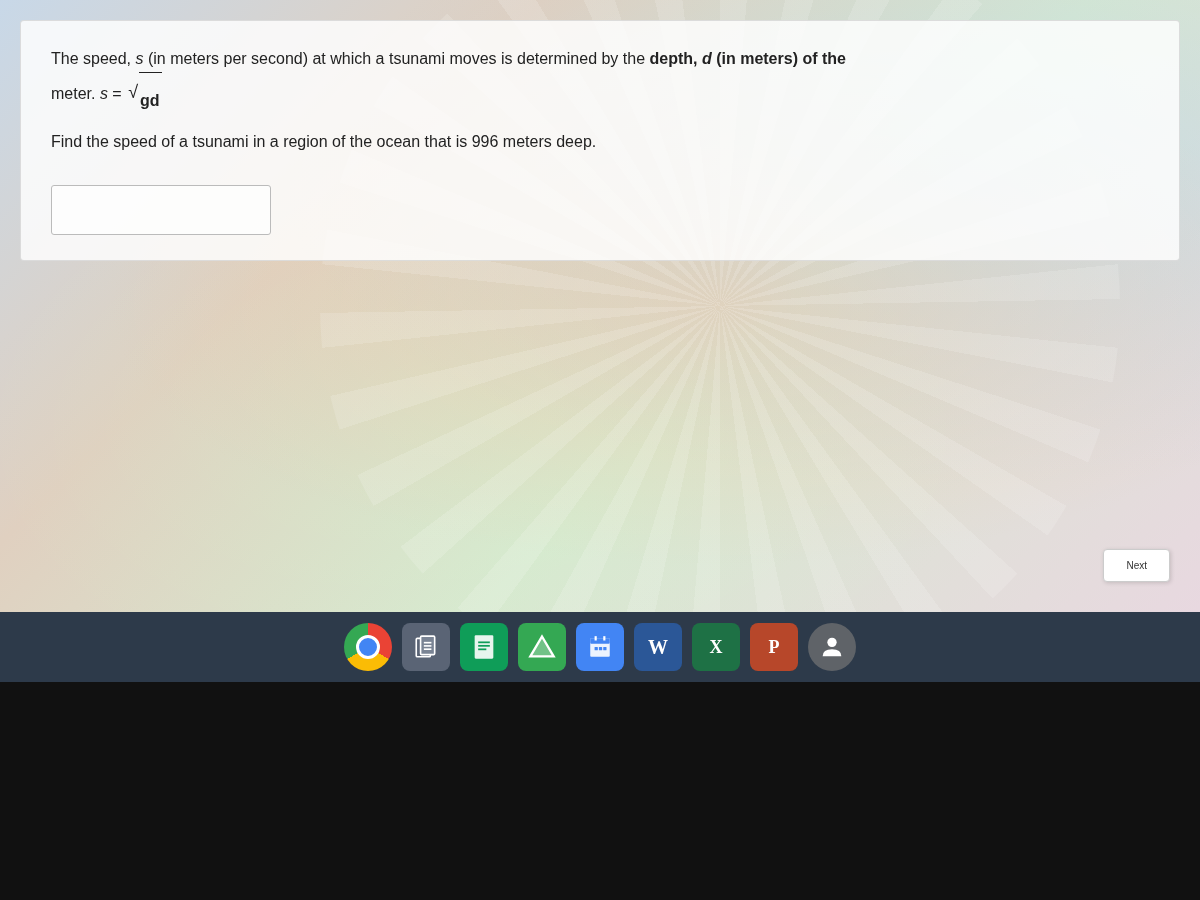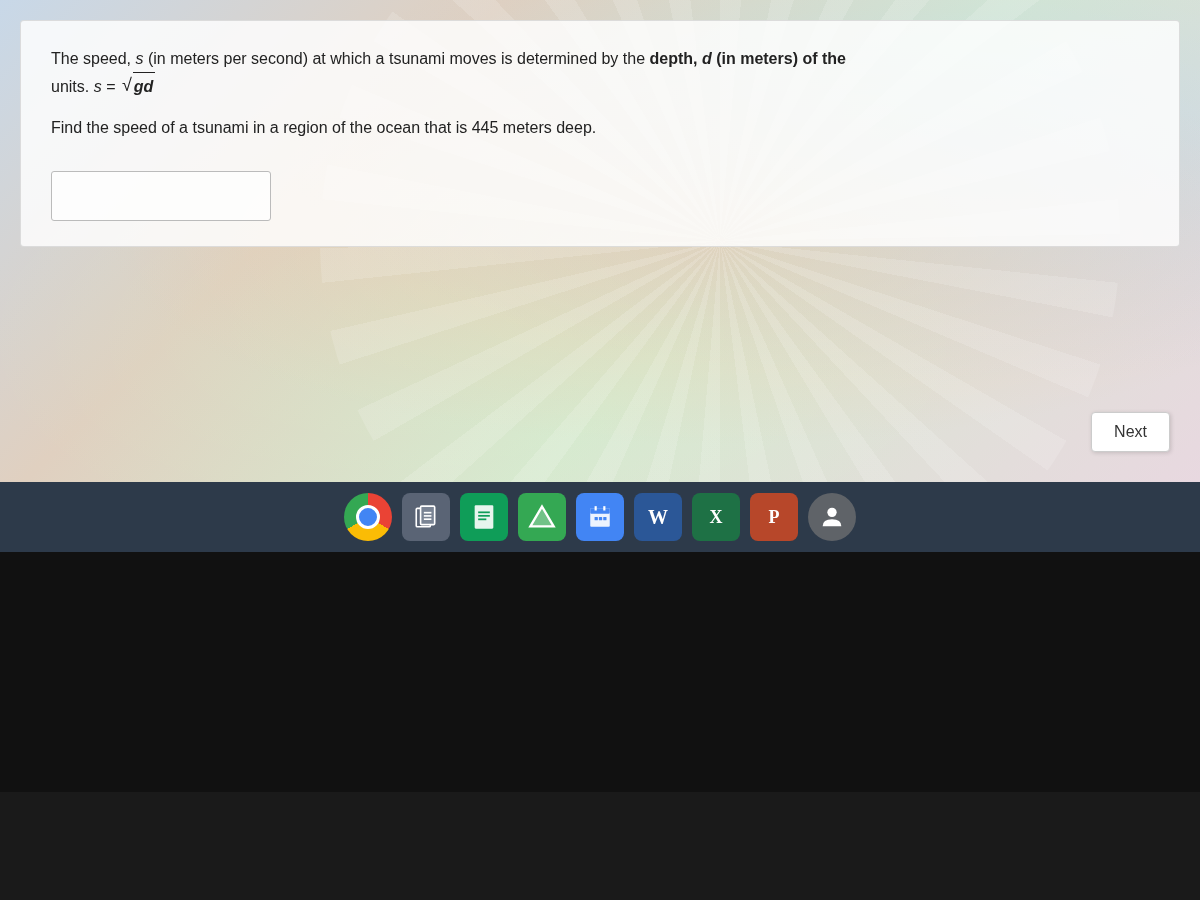--- a/index.html
+++ b/index.html
@@ -8,21 +8,21 @@
       width: 1200px;
       height: 900px;
       overflow: hidden;
       background: #1a1a1a;
       font-family: Arial, sans-serif;
     }
 
     
     .main-area {
       width: 1200px;
-      height: 482px;
+      height: 612px;
       position: relative;
       overflow: hidden;
     }
 
     
     .bg-decoration {
       position: absolute;
       top: 0; left: 0; right: 0; bottom: 0;
       background:
         radial-gradient(ellipse at 60% 50%, rgba(255,180,150,0.35) 0%, transparent 60%),
@@ -86,25 +86,24 @@
     }
 
     .sqrt-symbol {
       font-size: 18px;
       line-height: 1;
       margin-right: 1px;
     }
 
     .sqrt-content {
       border-top: 1.5px solid #222;
-      padding-top: 1px;
+      padding-top: 15px;
       padding-left: 1px;
       padding-right: 2px;
       display: inline-block;
-      font-style: italic;
       font-weight: bold;
       text-align: right;
     }
 
     .answer-box {
       margin-top: 30px;
       width: 220px;
       height: 50px;
       border: 1.5px solid #bbb;
       border-radius: 3px;
@@ -127,21 +126,21 @@
       bottom: 30px;
       right: 30px;
       z-index: 10;
     }
 
     .next-btn {
       background: white;
       border: 1px solid #ccc;
       border-radius: 4px;
       padding: 10px 22px;
-      font-size: 16px;
+      font-size: 10px;
       color: #333;
       cursor: pointer;
       box-shadow: 1px 1px 4px rgba(0,0,0,0.15);
     }
 
     
     .taskbar {
       width: 1200px;
       height: 70px;
       background: #2d3a4a;
@@ -240,28 +239,28 @@
 </head>
 <body>
 
 <div class="main-area">
   <div class="bg-decoration"></div>
   <div class="sunray"></div>
 
   <div class="question-card">
     <div class="question-text">
       <span>The speed, </span><span class="italic-text">s</span><span> (in meters per second) at which a tsunami moves is determined by the </span><span class="bold">depth, </span><span class="bold italic-text">d</span><span class="bold"> (in meters) of the</span><br>
-      <span>units. </span><span class="italic-text">s</span><span> = </span><span class="sqrt-wrapper">
+      <span>meter. </span><span class="italic-text">s</span><span> = </span><span class="sqrt-wrapper">
           <span class="sqrt-symbol">√</span>
           <span class="sqrt-content">gd</span>
         </span>
     </div>
 
     <div class="question-text">
-      <span>Find the speed of a tsunami in a region of the ocean that is 445 meters deep.</span>
+      <span>Find the speed of a tsunami in a region of the ocean that is 996 meters deep.</span>
     </div>
 
 
     <div class="answer-box">
       <input class="answer-input" type="text" placeholder="" style="">
     </div>
   </div>
 
   <div class="next-btn-area">
     <button class="next-btn">Next</button>

